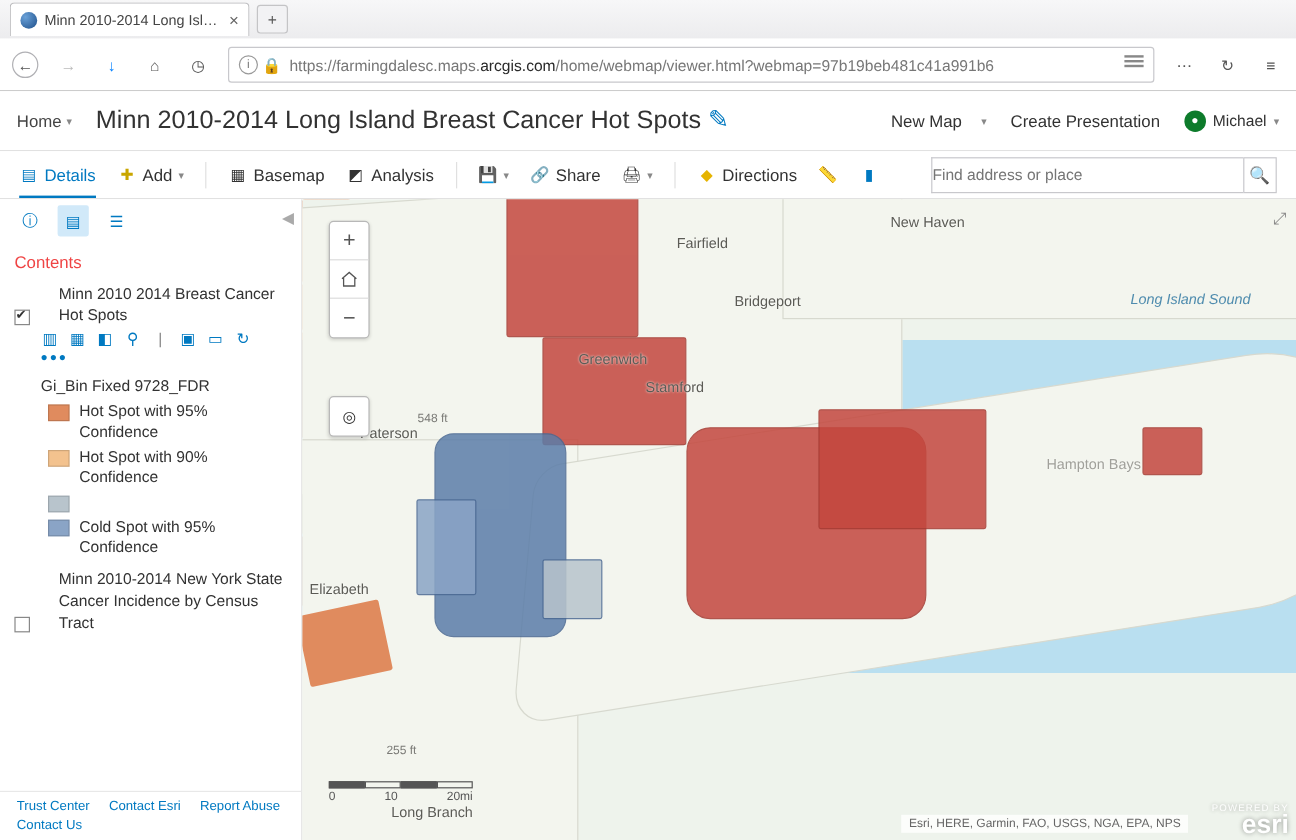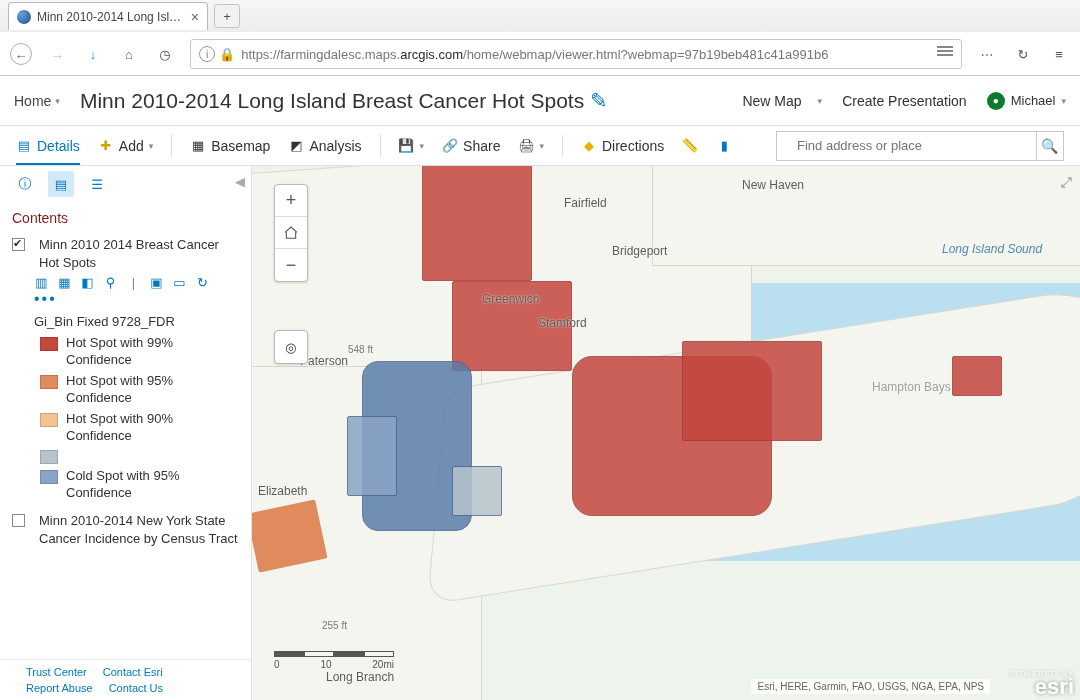--- a/index.html
+++ b/index.html
@@ -31,40 +31,40 @@
 .spacer{flex:1}
 .hdr-link{color:#323232;font-size:14px;display:flex;align-items:center;gap:16px}
 .user{display:flex;align-items:center;gap:6px}
 .avatar{width:18px;height:18px;border-radius:50%;background:#0d7b2b;display:flex;align-items:center;justify-content:center;color:#fff;font-size:10px}
 .toolbar{height:40px;display:flex;align-items:center;padding:0 16px;gap:18px;border-bottom:1px solid #e1e1e1;background:#fff;font-size:14px;color:#323232}
 .tb-item{display:flex;align-items:center;gap:5px;cursor:pointer}
 .tb-item.active{color:#0079c1;border-bottom:2px solid #0079c1;padding-bottom:9px;margin-bottom:-11px}
 .tb-ico{width:16px;height:16px;display:inline-flex;align-items:center;justify-content:center;font-size:13px}
 .tb-sep{width:1px;height:22px;background:#e0e0e0}
 .search-wrap{margin-left:auto;display:flex}
-.search-inp{width:260px;height:30px;border:1px solid #c8c8cc;border-right:none;padding:0 20px;font-size:13px;color:#666}
+.search-inp{width:260px;height:30px;border:1px solid #c8c8cc;border-right:none;padding:0 0;font-size:13px;color:#666}
 .search-btn{width:28px;height:30px;border:1px solid #c8c8cc;background:#fff;display:flex;align-items:center;justify-content:center}
 .main{display:flex;height:534px}
 .side{width:252px;border-right:1px solid #e1e1e1;background:#fff;display:flex;flex-direction:column;position:relative}
 .side-tabs{height:36px;display:flex;align-items:center;gap:10px;padding:0 12px}
 .st{width:26px;height:26px;display:flex;align-items:center;justify-content:center;border-radius:2px;color:#0079c1}
 .st.sel{background:#d1e9f9}
 .collapse-arrow{position:absolute;right:6px;top:8px;color:#aaa;font-size:13px}
 .side-scroll{flex:1;overflow-y:auto;padding:4px 12px 10px 12px}
-.contents-h{font-size:14px;color:#7f1d1d;margin:4px 0 10px}
-.layer{display:flex;align-items:flex-start;gap:14px;font-size:13px;color:#323232;line-height:1.35}
+.contents-h{font-size:14px;color:#ef4444;margin:4px 0 10px}
+.layer{display:flex;align-items:flex-end;gap:24px;font-size:13px;color:#323232;line-height:1.35}
 .chk{width:13px;height:13px;border:1px solid #888;margin-top:2px;flex-shrink:0;position:relative}
 .chk.on:after{content:"✔";position:absolute;top:-3px;left:0;font-size:11px;color:#333}
 .layer-tools{display:flex;gap:8px;padding:4px 0 2px 22px;color:#0079c1;font-size:13px}
 .lt{width:15px;height:15px;display:inline-flex;align-items:center;justify-content:center}
 .more-dots{padding-left:22px;color:#0079c1;font-size:16px;letter-spacing:2px;margin-top:-2px}
 .field{padding:6px 0 4px 22px;font-size:13px;color:#323232}
 .leg{display:flex;align-items:flex-start;gap:8px;padding:2px 0 2px 28px;font-size:13px;line-height:1.3}
 .swatch{width:18px;height:14px;margin-top:2px;flex-shrink:0}
-.side-foot{border-top:1px solid #e8e8e8;padding:6px 26px;font-size:11px;display:flex;flex-wrap:wrap;gap:4px 16px}
+.side-foot{border-top:1px solid #e8e8e8;padding:6px 14px;font-size:11px;display:flex;flex-wrap:wrap;gap:4px 16px}
 .side-foot a{color:#0079c1;text-decoration:none}
 .map{flex:1;position:relative;overflow:hidden}
 .map-bg{position:absolute;inset:0;background:linear-gradient(180deg,#eef3ec 0%,#eef3ec 22%,#b9dff0 22%,#b9dff0 74%,#eef3ec 74%)}
 .land{position:absolute;background:#f3f5ee;border:1px solid #d7d9cf}
 .zoom-ctl{position:absolute;top:18px;left:22px;width:34px;background:#fff;border:1px solid #b8b8b8;border-radius:4px;box-shadow:0 1px 3px rgba(0,0,0,.15)}
 .zbtn{height:32px;display:flex;align-items:center;justify-content:center;color:#555;font-size:18px;border-bottom:1px solid #ddd}
 .zbtn:last-child{border-bottom:none}
 .home-ico svg{width:16px;height:16px;fill:none;stroke:#555;stroke-width:1.6}
 .locate{position:absolute;top:164px;left:22px;width:34px;height:34px;background:#fff;border:1px solid #b8b8b8;border-radius:4px;display:flex;align-items:center;justify-content:center;box-shadow:0 1px 3px rgba(0,0,0,.15)}
 .scale{position:absolute;left:22px;bottom:30px;font-size:10px;color:#555}
@@ -217,24 +217,20 @@
         <span class="lt">⚲</span>
         <span class="lt" style="color:#888">|</span>
         <span class="lt">▣</span>
         <span class="lt">▭</span>
         <span class="lt">↻</span>
       </div>
       <div class="more-dots">•••</div>
       <div class="field">Gi_Bin Fixed 9728_FDR</div>
       <div id="legend-rows">
           <div class="leg">
-            <span class="swatch" style="background:#c4473e;border:1px solid rgba(0,0,0,.15)"></span>
-            <span>Hot Spot with 99% Confidence</span>
-          </div>
-          <div class="leg">
             <span class="swatch" style="background:#e08b5e;border:1px solid rgba(0,0,0,.15)"></span>
             <span>Hot Spot with 95% Confidence</span>
           </div>
           <div class="leg">
             <span class="swatch" style="background:#f3c28e;border:1px solid rgba(0,0,0,.15)"></span>
             <span>Hot Spot with 90% Confidence</span>
           </div>
           <div class="leg">
             <span class="swatch" style="background:#b8c4cc;border:1px solid rgba(0,0,0,.15)"></span>
           </div>

